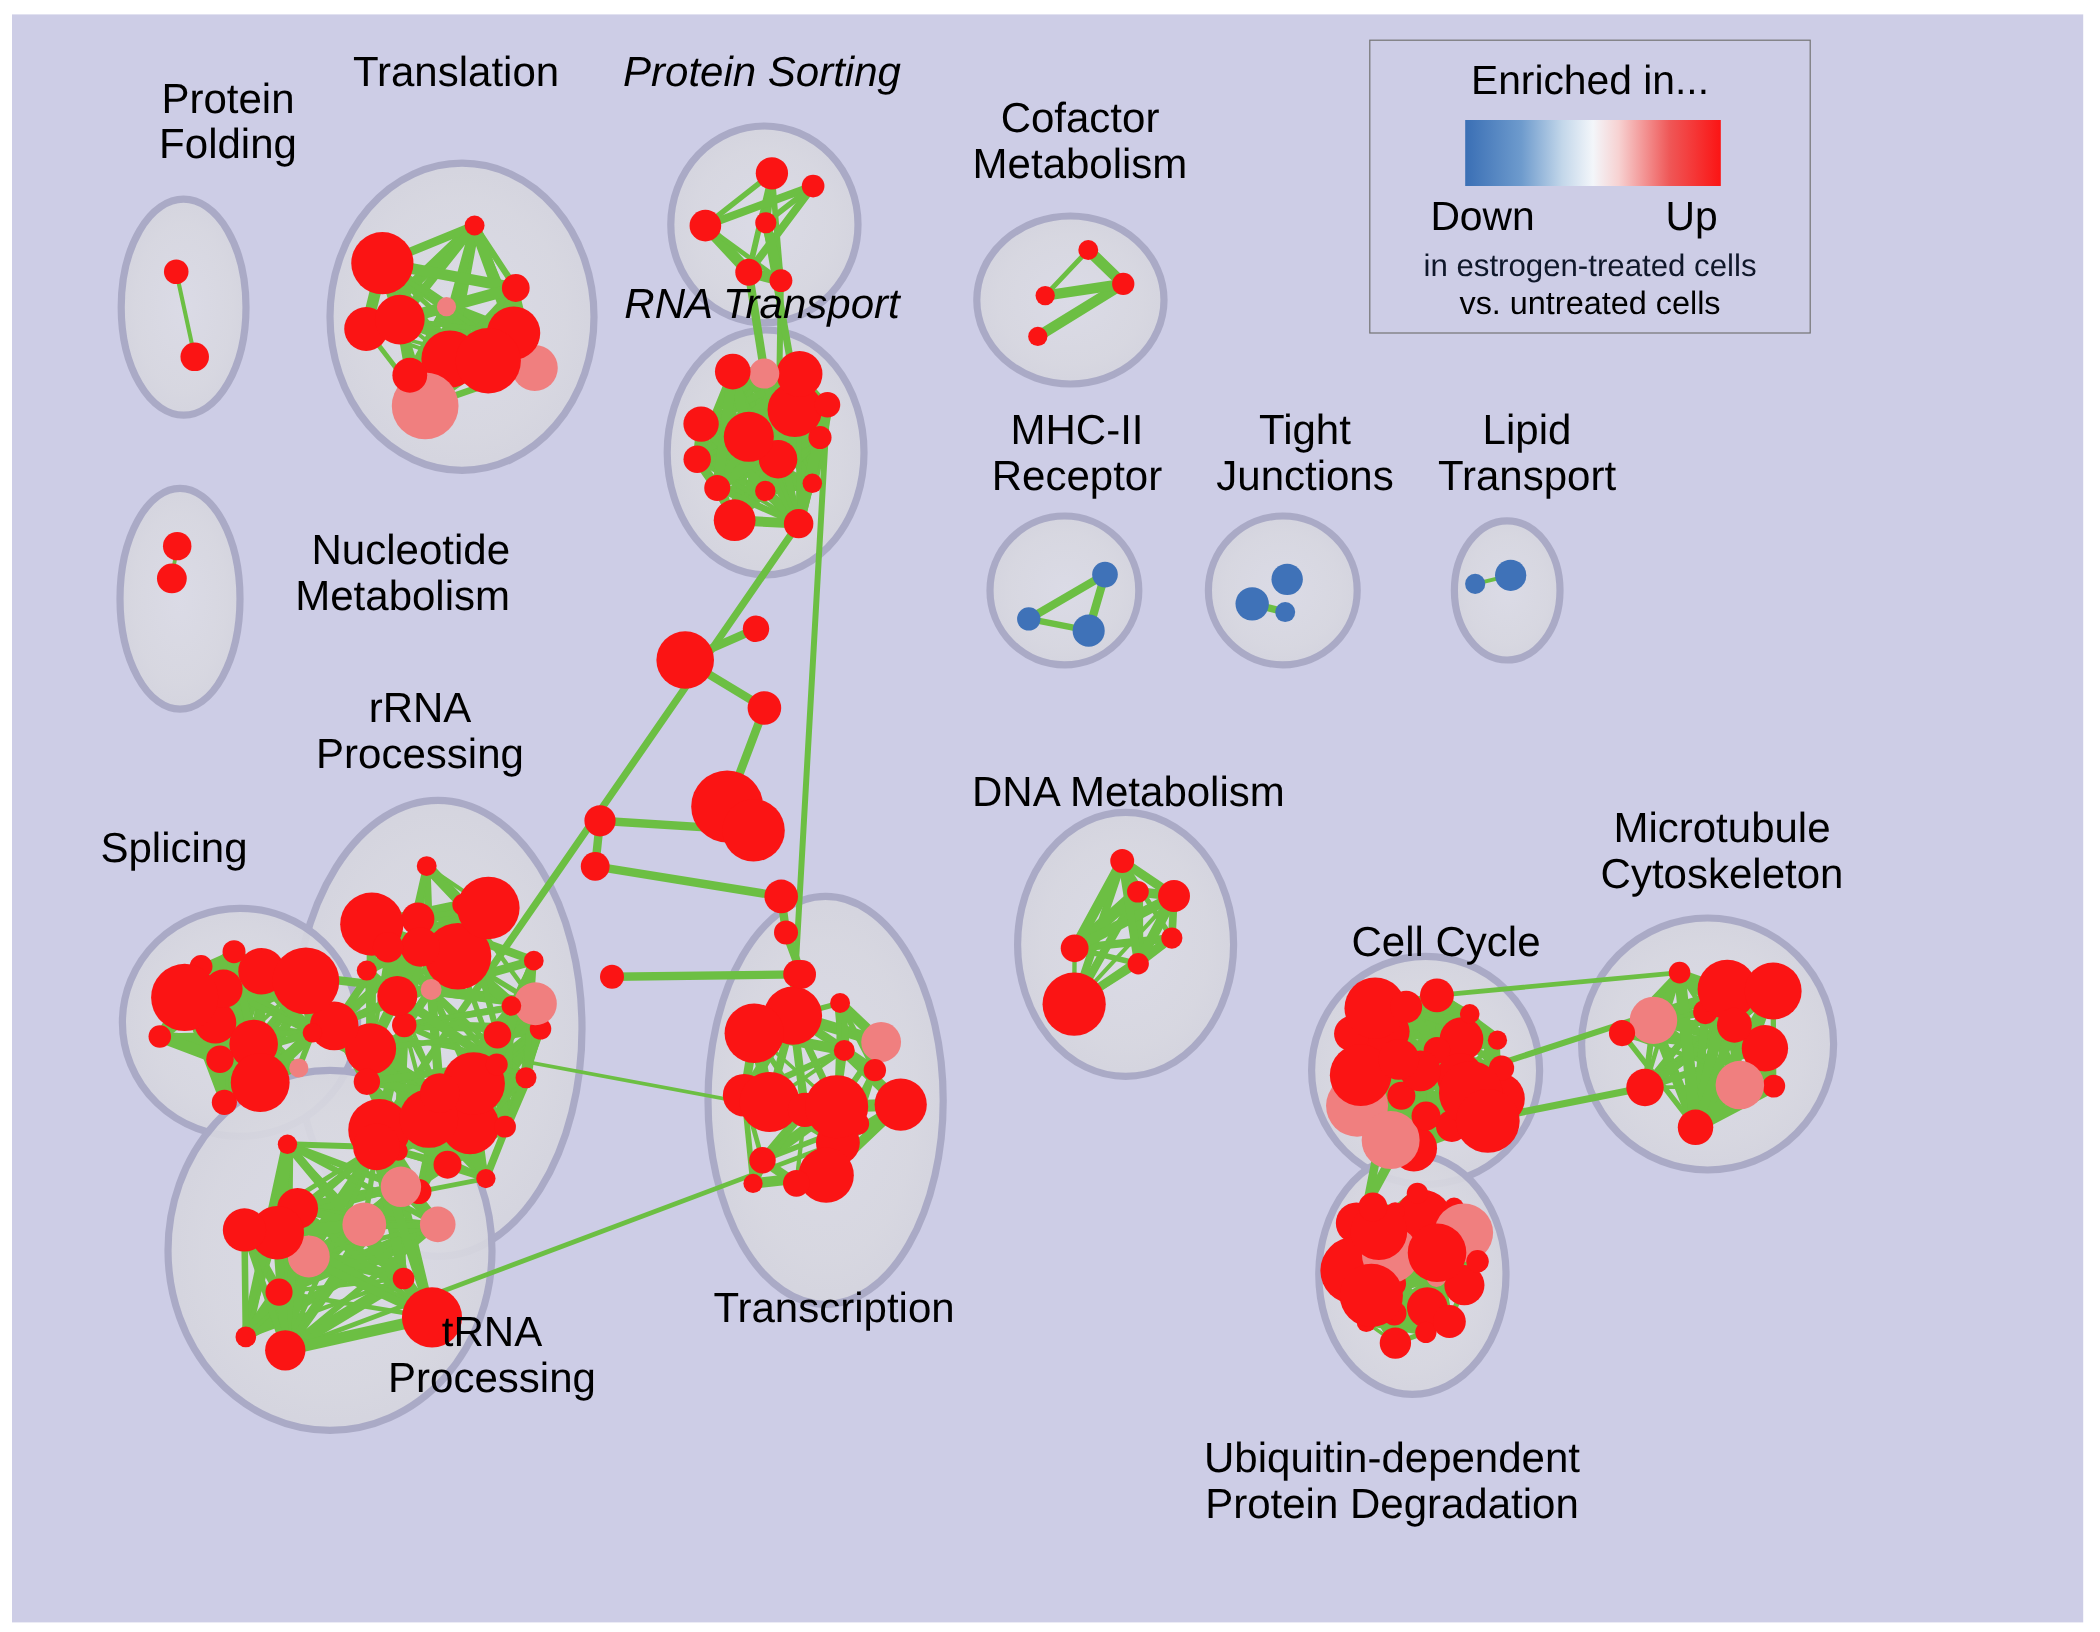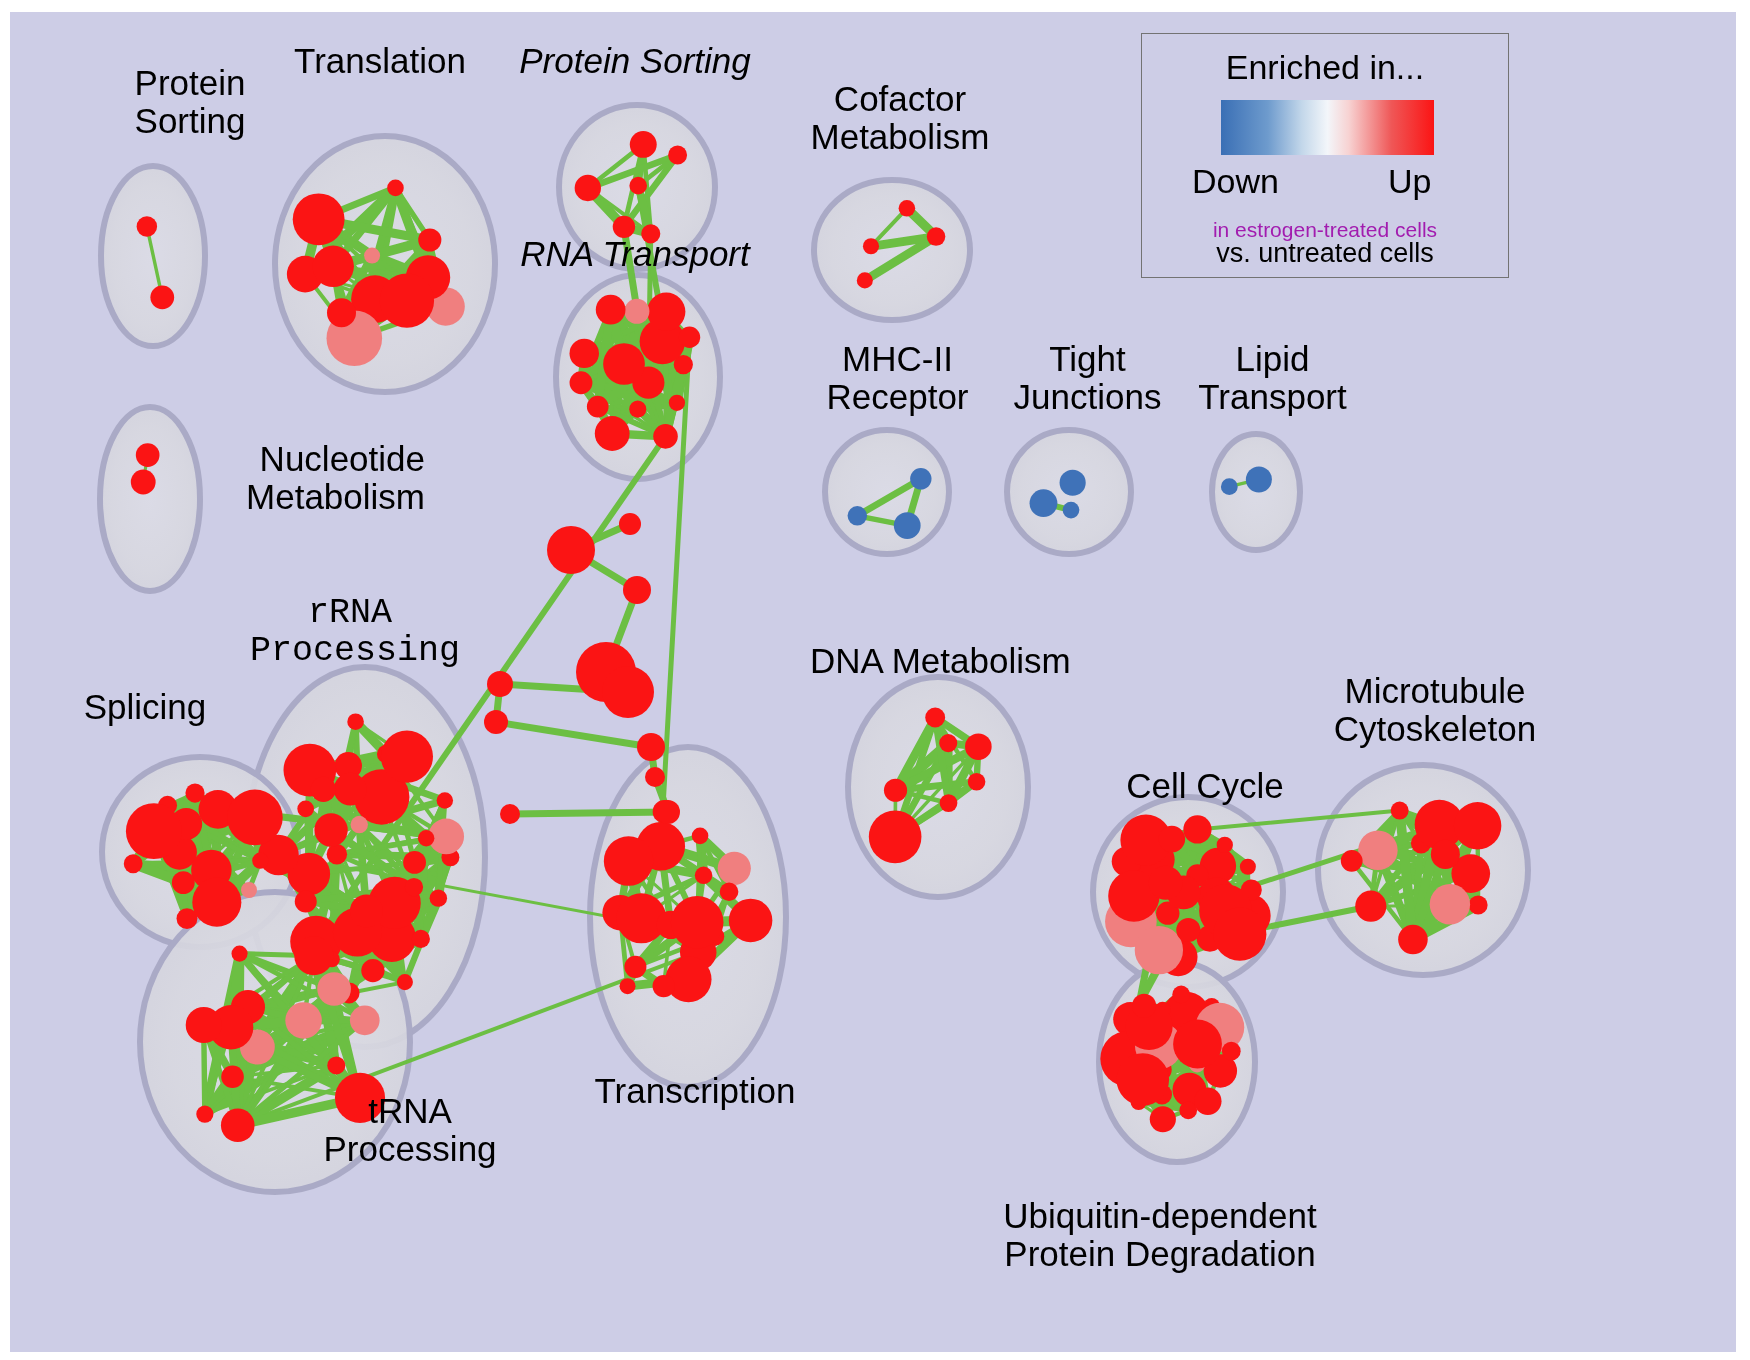--- a/index.html
+++ b/index.html
@@ -7,21 +7,21 @@
   #figure{position:absolute;left:0;top:0;width:1750px;height:1360px;}
   #canvas{position:absolute;left:10px;top:12px;width:1726px;height:1340px;background:#cdcde6;}
   svg.net{position:absolute;left:0;top:0;width:1726px;height:1340px;}
   .clabel{position:absolute;color:#000;font-size:35px;line-height:38px;font-family:"Liberation Sans",sans-serif;white-space:pre;text-align:center;}
   #legend{position:absolute;left:1131px;top:21px;width:368px;height:245px;background:#cdcde6;border:1px solid #737373;box-sizing:border-box;}
   #legend .ltitle{position:absolute;left:0;right:0;top:14px;text-align:center;font-size:34px;color:#000;}
   #grad{position:absolute;left:79px;top:66px;width:213px;height:55px;
         background:linear-gradient(to right,#3a6fb5 0%,#6e9bcd 22%,#c3d7ea 38%,#f3f6fa 50%,#f7d2d2 60%,#ef5757 80%,#fb1414 100%);}
   #legend .down{position:absolute;left:50px;top:128px;font-size:34px;color:#000;}
   #legend .up{position:absolute;left:246px;top:128px;font-size:34px;color:#000;}
-  #legend .sub1{position:absolute;left:0;right:0;top:172px;text-align:center;font-size:21px;color:#a21caf;margin-top:12px;}
+  #legend .sub1{position:absolute;left:0;right:0;top:172px;text-align:center;font-size:26px;color:#0f172a;}
   #legend .sub2{position:absolute;left:0;right:0;top:204px;text-align:center;font-size:27px;color:#000;}
 </style>
 </head>
 <body>
 
 <div id="figure">
   <div id="canvas">
 
     <svg class="net" viewBox="0 0 1726 1340">
       <defs>
@@ -1106,35 +1106,35 @@
           <circle cx="486" cy="710" r="12" fill="#fb1414"></circle>
           <circle cx="641" cy="735" r="14" fill="#fb1414"></circle>
           <circle cx="645" cy="765" r="10" fill="#fb1414"></circle>
           <circle cx="658" cy="800" r="12" fill="#fb1414"></circle>
           <circle cx="500" cy="802" r="10" fill="#fb1414"></circle>
         </g>
     </svg>
 
     <div id="cluster-labels">
         <div class="clabel" style="left: 80px; top: 52px; width: 200px;">Protein
-Sorting</div>
+Folding</div>
         <div class="clabel" style="left: 255px; top: 30px; width: 230px;">Translation</div>
         <div class="clabel" style="left: 500px; top: 30px; width: 250px; font-style: italic;">Protein Sorting</div>
         <div class="clabel" style="left: 500px; top: 223px; width: 250px; font-style: italic;">RNA Transport</div>
         <div class="clabel" style="left: 790px; top: 68px; width: 200px;">Cofactor
 Metabolism</div>
         <div class="clabel" style="left: 195px; top: 428px; width: 220px; text-align: right;">Nucleotide
 Metabolism</div>
         <div class="clabel" style="left: 795px; top: 328px; width: 185px;">MHC-II
 Receptor</div>
         <div class="clabel" style="left: 985px; top: 328px; width: 185px;">Tight
 Junctions</div>
         <div class="clabel" style="left: 1170px; top: 328px; width: 185px;">Lipid
 Transport</div>
-        <div class="clabel" style="left: 240px; top: 582px; width: 200px; font-family: Liberation Mono, monospace;">rRNA
+        <div class="clabel" style="left: 240px; top: 560px; width: 200px;">rRNA
 Processing</div>
         <div class="clabel" style="left: 55px; top: 676px; width: 160px;">Splicing</div>
         <div class="clabel" style="left: 300px; top: 1080px; width: 200px;">tRNA
 Processing</div>
         <div class="clabel" style="left: 570px; top: 1060px; width: 230px;">Transcription</div>
         <div class="clabel" style="left: 800px; top: 630px; width: 260px; text-align: right;">DNA Metabolism</div>
         <div class="clabel" style="left: 1095px; top: 755px; width: 200px;">Cell Cycle</div>
         <div class="clabel" style="left: 1300px; top: 660px; width: 250px;">Microtubule
 Cytoskeleton</div>
         <div class="clabel" style="left: 985px; top: 1185px; width: 330px;">Ubiquitin-dependent

